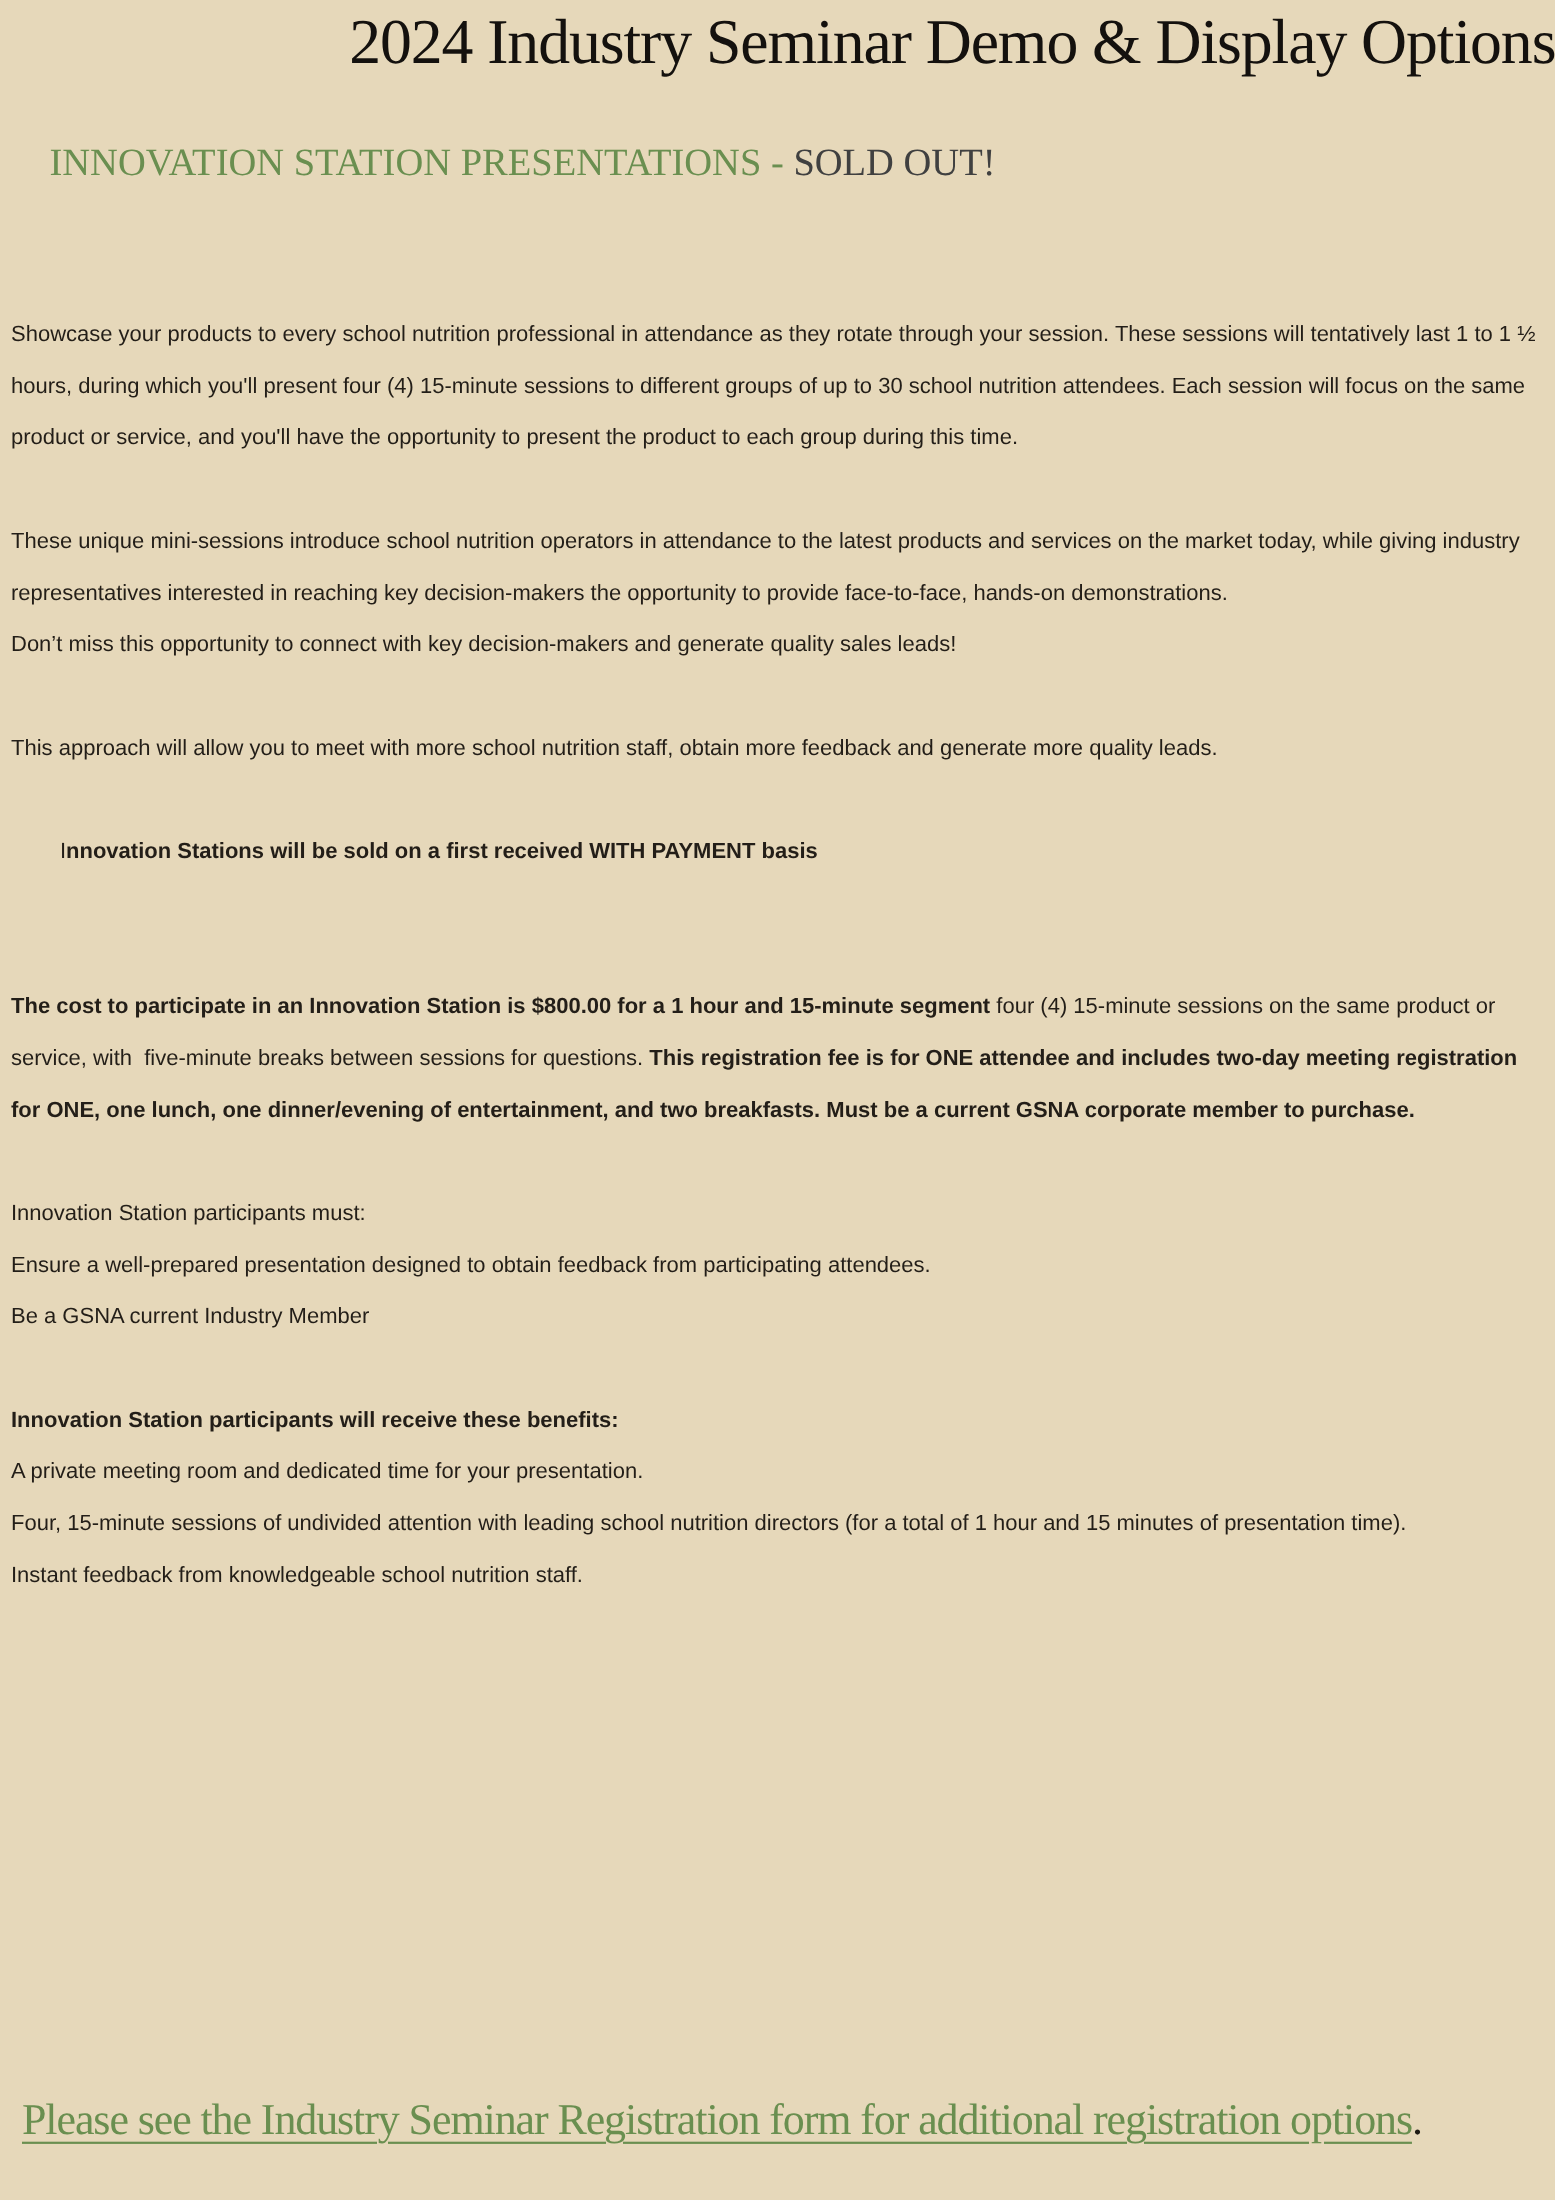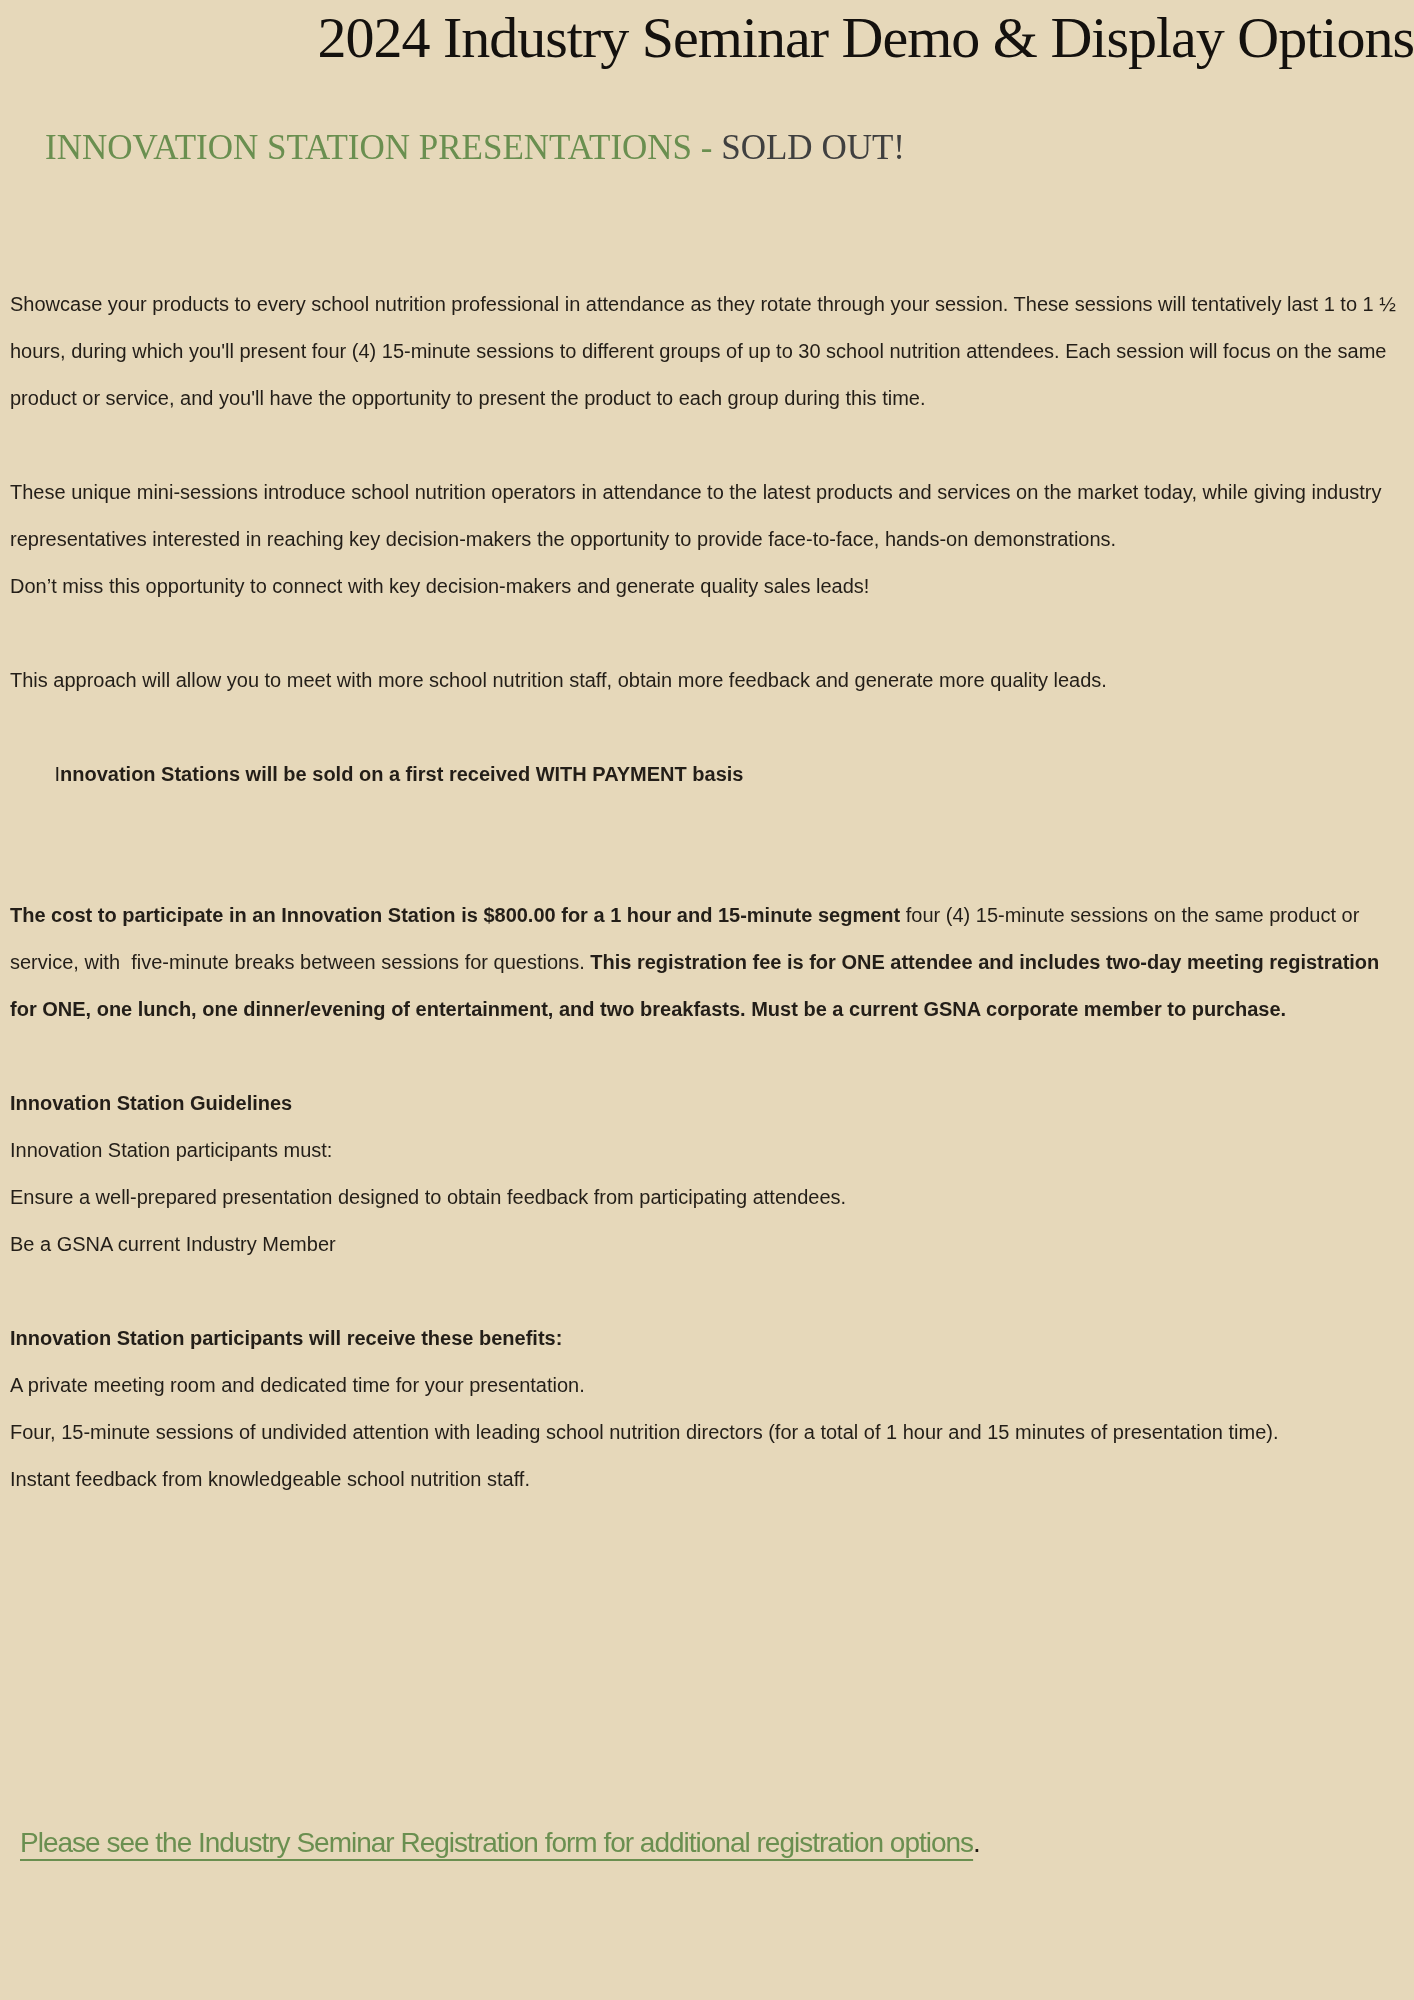--- a/index.html
+++ b/index.html
@@ -40,23 +40,23 @@
     line-height: 47px;
     color: #231e18;
   }
   .para { margin-bottom: 47px; }
   .para span { white-space: pre-wrap; }
   .line { white-space: pre-wrap; }
   .b { font-weight: 700; }
   .footer {
     position: absolute;
     left: 20px;
-    top: 1827px;
-    font-family: Liberation Sans, sans-serif;
-    font-size: 28px;
+    top: 1903px;
+    font-family: Liberation Serif, serif;
+    font-size: 40px;
     letter-spacing: -1px;
     white-space: nowrap;
   }
   .footer-link {
     color: #6a8f50;
     text-decoration: underline;
     text-decoration-thickness: 2px;
     text-underline-offset: 7px;
     cursor: pointer;
   }
@@ -89,21 +89,20 @@
       <div class="line">
         <span>I</span><span class="b">nnovation Stations will be sold on a first received WITH PAYMENT basis</span>
       </div>
     </div>
 
     <div class="para">
       <span class="b">The cost to participate in an Innovation Station is $800.00 for a 1 hour and 15-minute segment</span><span> four (4) 15-minute sessions on the same product or service, with  five-minute breaks between sessions for questions. </span><span class="b">This registration fee is for ONE attendee and includes two-day meeting registration for ONE, one lunch, one dinner/evening of entertainment, and two breakfasts. Must be a current GSNA corporate member to purchase.</span>
     </div>
 
     <div class="para">
-      <div class="line b">Innovation Station Guidelines</div>
       <div class="line">Innovation Station participants must:</div>
       <div class="line">Ensure a well-prepared presentation designed to obtain feedback from participating attendees.</div>
       <div class="line">Be a GSNA current Industry Member</div>
     </div>
 
     <div class="para">
       <div class="line b">Innovation Station participants will receive these benefits:</div>
       <div class="line">A private meeting room and dedicated time for your presentation.</div>
       <div class="line">Four, 15-minute sessions of undivided attention with leading school nutrition directors (for a total of 1 hour and 15 minutes of presentation time).</div>
       <div class="line">Instant feedback from knowledgeable school nutrition staff.</div>

